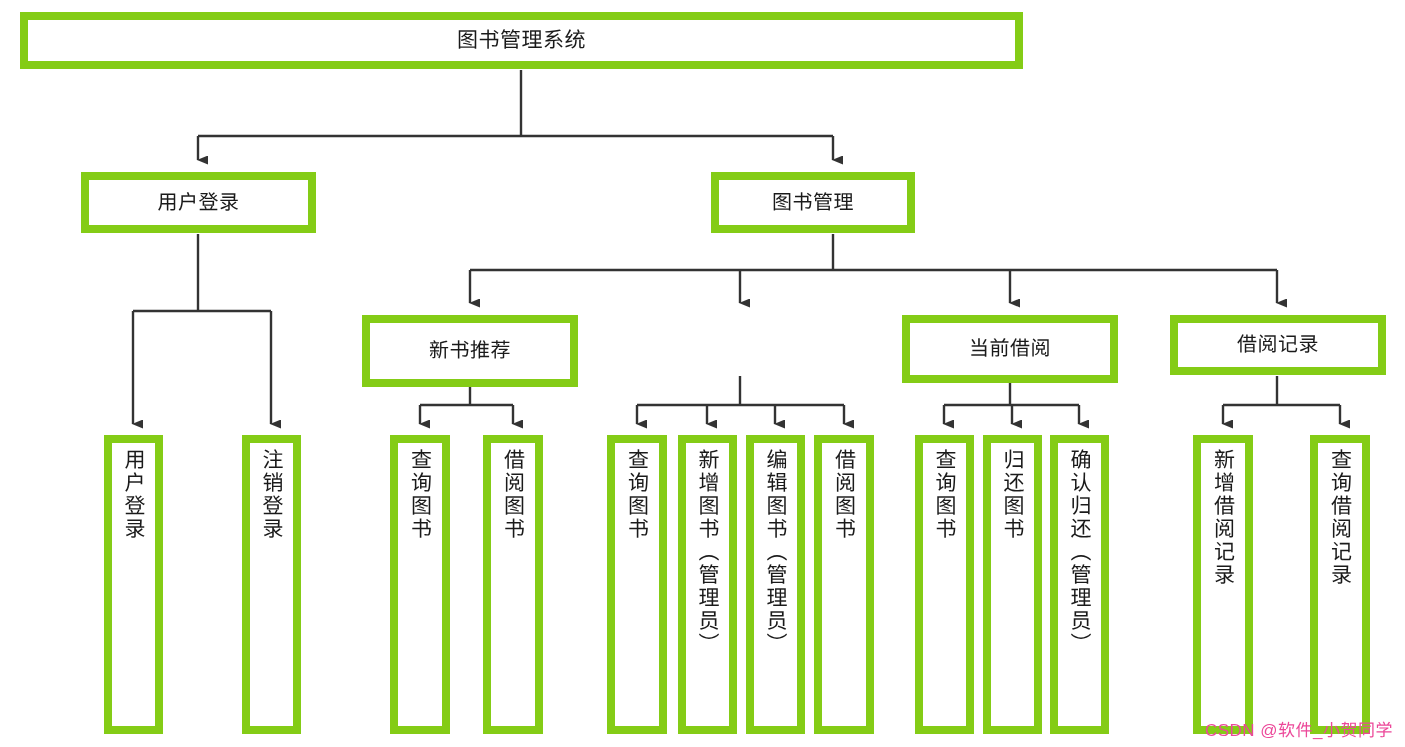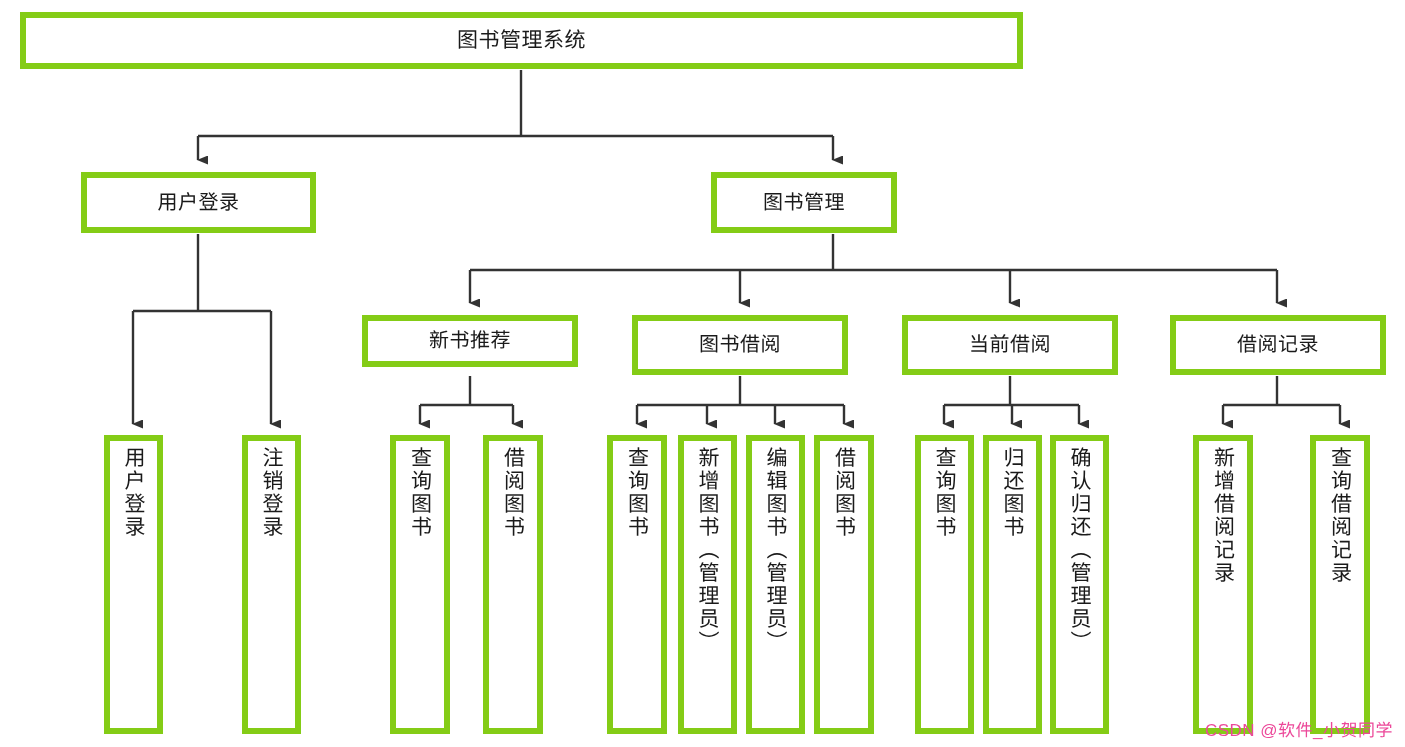--- a/index.html
+++ b/index.html
@@ -17,21 +17,21 @@
     width: 1405px;
     height: 747px;
     background: #ffffff;
     overflow: hidden;
   }
   
   .node {
     position: absolute;
     box-sizing: border-box;
     background: #ffffff;
-    border: 6px solid #84cc16;
+    border: 8px solid #84cc16;
     display: flex;
     align-items: center;
     justify-content: center;
     text-align: center;
     color: #1a1a1a;
     line-height: 1.18;
   }
   .node-label {
     display: block;
     letter-spacing: 0.5px;
@@ -135,33 +135,30 @@
   </svg>
 
   <div class="node level-root" style="left:20px; top:12px; width:1003px; height:57px;">
     <span class="node-label">图书管理系统</span>
   </div>
 
   <div class="node level-2" style="left:81px; top:172px; width:235px; height:61px;">
     <span class="node-label">用户登录</span>
   </div>
 
-  <div class="node level-2" style="left:711px; top:172px; width:186px; height:61px;">
+  <div class="node level-2" style="left:711px; top:172px; width:204px; height:61px;">
     <span class="node-label">图书管理</span>
   </div>
 
-  <div class="node level-3" style="left:362px; top:315px; width:216px; height:52px;text-align:center;">
+  <div class="node level-3" style="left:362px; top:315px; width:216px; height:72px;text-align:center;">
     <span class="node-label">新书推荐</span>
   </div>
 
-  <div class="node level-3" style="left:632px; top:315px; width:216px; height:60px;">
-    <span class="node-label">图书借阅</span>
-  </div>
-
-  <div class="node level-3" style="left:902px; top:315px; width:216px; height:60px;">
+
+  <div class="node level-3" style="left:902px; top:315px; width:216px; height:68px;">
     <span class="node-label">当前借阅</span>
   </div>
 
   <div class="node level-3" style="left:1170px; top:315px; width:216px; height:60px;justify-content:center;">
     <span class="node-label">借阅记录</span>
   </div>
 
   <div class="node leaf" style="left:104px; top:435px; width:59px; height:299px;">
     <span class="node-label">用户登录</span>
   </div>

